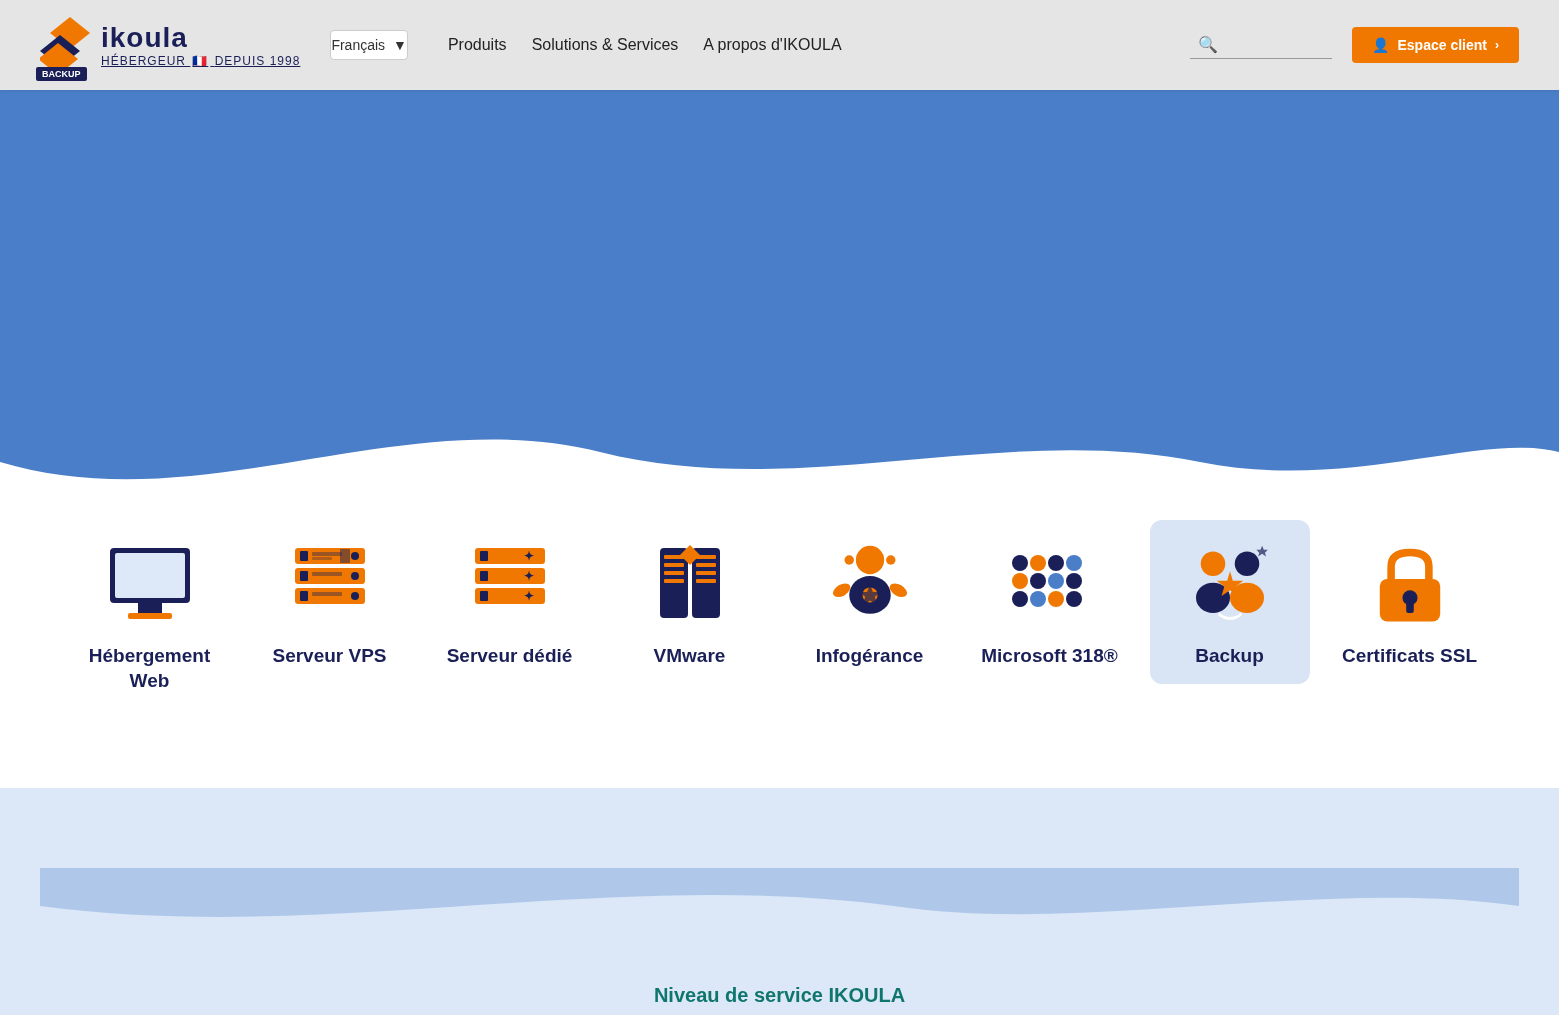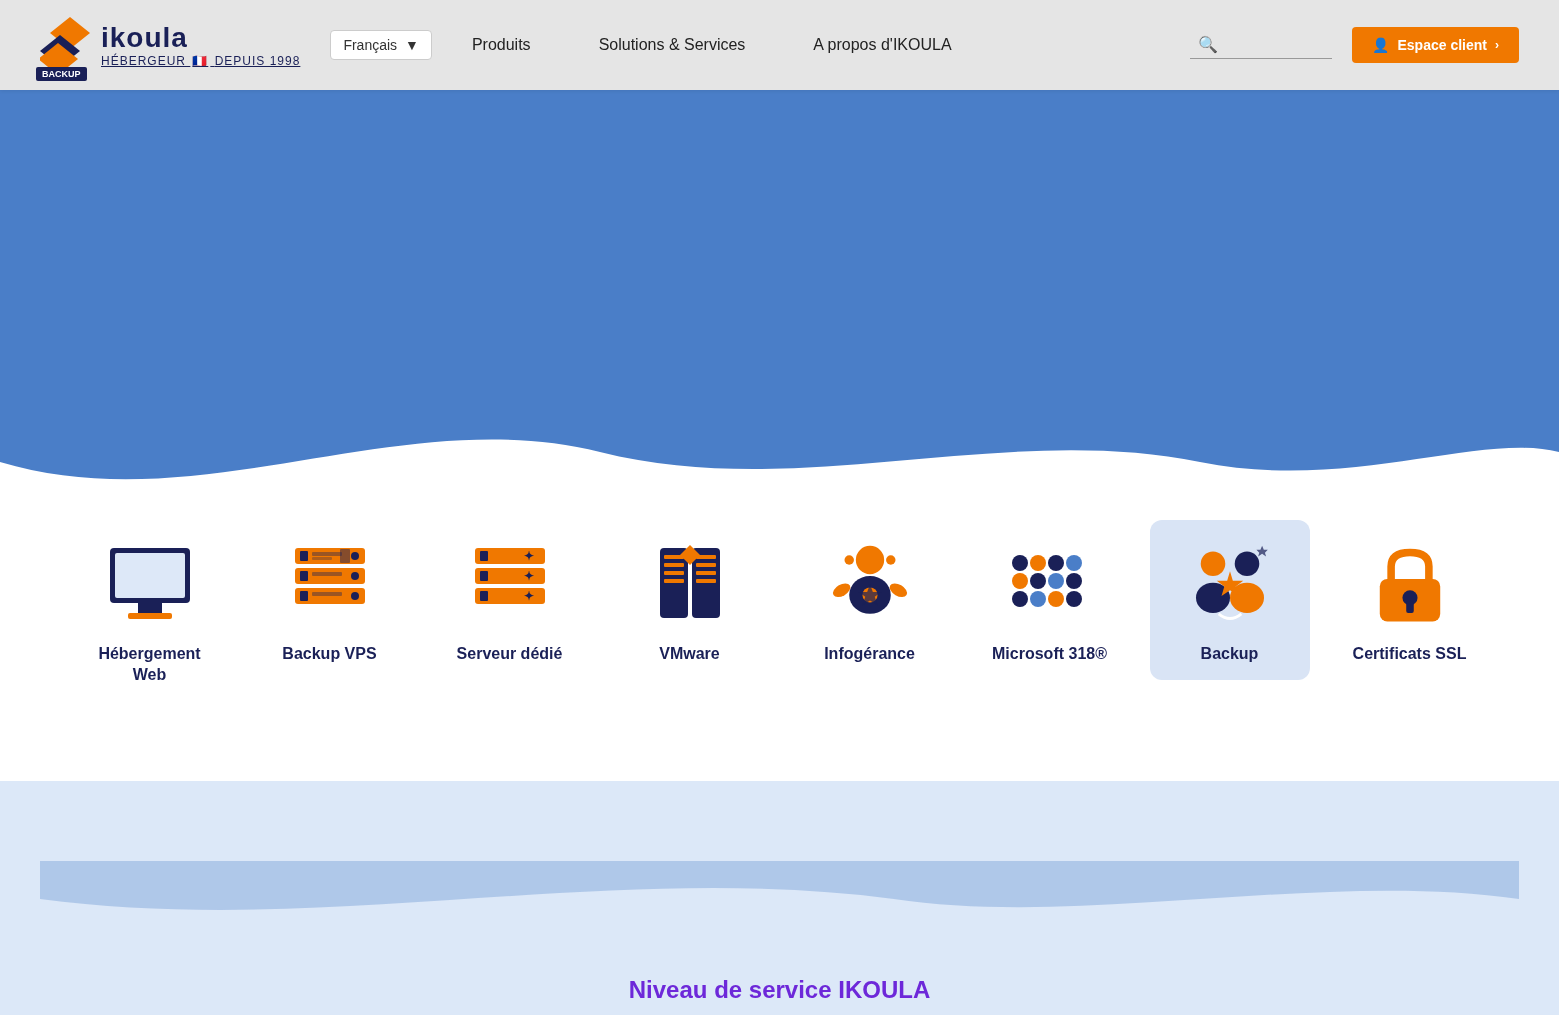--- a/index.html
+++ b/index.html
@@ -13,26 +13,26 @@
       box-shadow: 0 1px 4px rgba(0,0,0,0.08);
     }
     .nav-logo { display: flex; align-items: center; margin-right: 30px; }
     .logo-text-wrap { display: flex; flex-direction: column; }
     .logo-name { font-size: 28px; font-weight: 900; color: #1a2057; letter-spacing: 1px; }
     .logo-sub { font-size: 12px; color: #1a2057; letter-spacing: 1px; text-transform: uppercase; text-decoration: underline; }
 
     .lang-select {
       margin-right: 40px;
       border: 1px solid #ccc; border-radius: 4px;
-      padding: 6px 12px; font-size: 14px; cursor: pointer;
+      padding: 6px 0; font-size: 14px; cursor: pointer;
       background: #fff; color: #333;
       display: flex; align-items: center; gap: 8px;
     }
 
-    .nav-links { display: flex; gap: 68px; flex: 1; }
+    .nav-links { display: flex; gap: 25px; flex: 1; }
     .nav-link {
       font-size: 16px; color: #222; font-weight: 500; cursor: pointer;
       text-decoration: none; white-space: nowrap;
     }
 
     .nav-right { display: flex; align-items: center; gap: 20px; }
     .search-box {
       display: flex; align-items: center; border-bottom: 1px solid #999;
       padding: 4px 8px; gap: 6px;
     }
@@ -81,34 +81,34 @@
     }
     .product-item.active { background: #d9e4f5; }
 
     .product-icon-wrap {
       width: 110px; height: 90px;
       display: flex; align-items: center; justify-content: center;
       margin-bottom: 14px;
     }
 
     .product-label {
-      font-size: 16px; font-weight: 600; color: #1a2057; text-align: center;
+      font-size: 19px; font-weight: 600; color: #1a2057; text-align: center;
       line-height: 1.3;
     }
 
     
     .icon-svg { width: 100px; height: 85px; }
 
     .service-section {
       background: #dce8f8;
       padding: 80px 40px 60px;
       text-align: center;
     }
     .service-title {
-      font-size: 24px; font-weight: 800; color: #6d28d9; margin-bottom: 14px;
+      font-size: 20px; font-weight: 800; color: #0f766e; margin-bottom: 14px;
     }
 
     
     .backup-badge {
       position: absolute; bottom: -6px; left: -4px;
       background: #1a2057; color: #fff; font-size: 9px; font-weight: 700;
       padding: 2px 6px; border-radius: 2px; text-transform: uppercase;
     }
   </style>
 </head>
@@ -198,21 +198,21 @@
           <rect x="32" y="29" width="30" height="4" rx="1" fill="#1a2057" opacity="0.4"></rect>
           <circle cx="75" cy="33" r="4" fill="#1a2057"></circle>
           <rect x="15" y="45" width="70" height="16" rx="3" fill="#f07800"></rect>
           <rect x="20" y="48" width="8" height="10" rx="1" fill="#1a2057"></rect>
           <rect x="32" y="49" width="30" height="4" rx="1" fill="#1a2057" opacity="0.4"></rect>
           <circle cx="75" cy="53" r="4" fill="#1a2057"></circle>
 
           <rect x="60" y="6" width="10" height="14" rx="1" fill="#1a2057" opacity="0.5"></rect>
         </svg>
       </div>
-      <span class="product-label">Backup VPS</span>
+      <span class="product-label">Serveur VPS</span>
     </div>
 
     <div class="product-item">
       <div class="product-icon-wrap">
         <svg viewBox="0 0 100 85" class="icon-svg">
           <rect x="15" y="5" width="70" height="16" rx="3" fill="#f07800"></rect>
           <rect x="20" y="8" width="8" height="10" rx="1" fill="#1a2057"></rect>
           <text x="64" y="17" font-size="12" fill="#1a2057" font-weight="bold">✦</text>
           <rect x="15" y="25" width="70" height="16" rx="3" fill="#f07800"></rect>
           <rect x="20" y="28" width="8" height="10" rx="1" fill="#1a2057"></rect>

